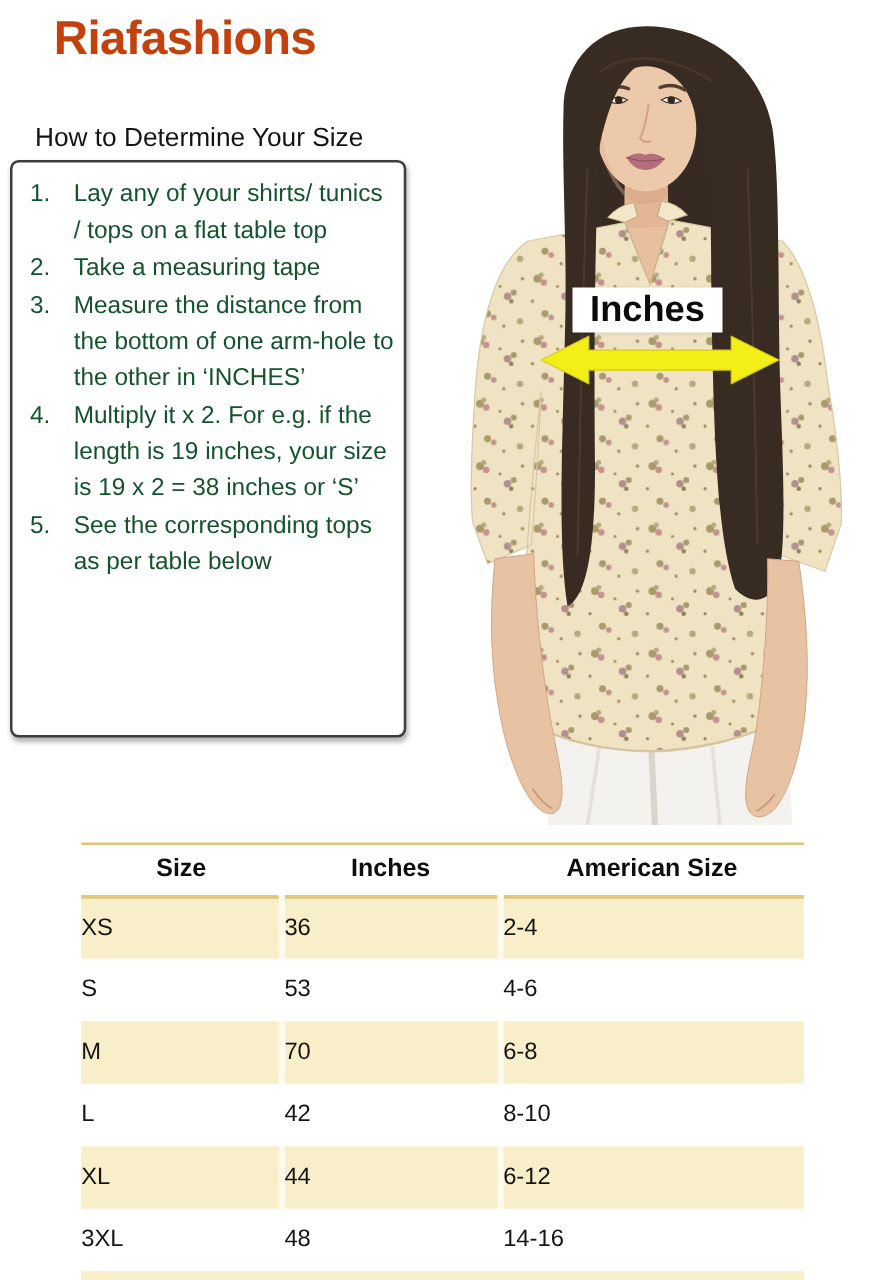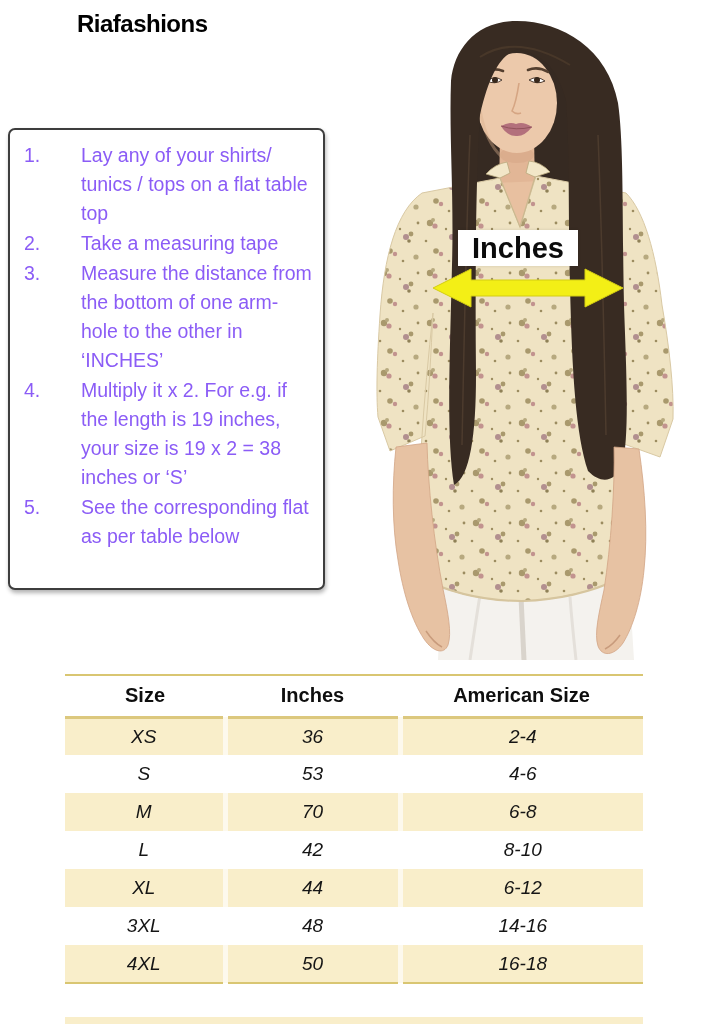--- a/index.html
+++ b/index.html
@@ -7,40 +7,40 @@
   .screen {
     position:relative; width:709px; height:1024px; background:#ffffff;
     font-family:"Liberation Sans", sans-serif; color:#111; overflow:hidden;
   }
 
   
   .page-title {
     position:absolute; left:43px; top:10px;
     display:flex; align-items:baseline; gap:22px; white-space:nowrap;
   }
-  .page-title .brand  { font-size:24px; font-weight:800; letter-spacing:-0.5px; color:#000000;margin-left:34px; }
+  .page-title .brand  { font-size:38px; font-weight:800; letter-spacing:-0.5px; color:#c2410c; }
   .page-title .chart  { font-size:34px; font-weight:800; letter-spacing:-0.5px; color:#0d0d0d; }
 
   
   .howto-heading {
     position:absolute; left:28px; top:99px;
     font-size:21px; font-weight:400; color:#141414;
   }
 
   
   .instructions-box {
     position:absolute; left:8px; top:128px; width:317px; height:462px;
     border:2px solid #3d3d3d; border-radius:7px; background:#fff;
     box-shadow:1px 3px 4px rgba(0,0,0,0.30);
     padding:11px 8px 8px 0;
   }
   .instructions-box ol { list-style:none; counter-reset:step; }
   .instructions-box li {
     position:relative; counter-increment:step;
-    padding-left:71px; font-size:19.5px; line-height:29px; color:#8b5cf6;
+    padding-left:49px; font-size:19.5px; line-height:29px; color:#14532d;
     margin-bottom:1px;
   }
   .instructions-box li::before {
     content:counter(step) "."; position:absolute; left:14px; top:0;
   }
 
   
   .model-figure { position:absolute; left:330px; top:15px; width:379px; height:645px; }
   .model-figure svg.photo { position:absolute; left:0; top:0; }
   .inches-label {
@@ -58,47 +58,48 @@
     border-top:2px solid #d9c672; border-bottom:2px solid #d9c672;margin-top:18px;
   }
   .size-table col.c1 { width:160px; }
   .size-table col.c2 { width:175px; }
   .size-table col.c3 { width:243px; }
   .size-table th {
     height:42px; font-size:20px; font-weight:800; text-align:center;
     color:#0e0e0e; border-bottom:3px solid #dcc87e; background:#fff;
   }
   .size-table td {
-    height:38px; font-size:19px; text-align:center; color:#151515;font-style:italic;
+    height:50px; font-size:19px; color:#151515;
   }
   .size-table tbody tr:nth-child(odd) td { background:#f9eeca; }
   .size-table tbody td + td { border-left:5px solid rgba(255,255,255,0.65); }
 
   .bottom-strip {
     position:absolute; left:65px; top:1017px; width:578px; height:7px;
     background:#f9eeca;
   }
 </style>
 </head>
 <body>
 
 <div class="screen">
 
   <div class="page-title">
     <span class="brand">Riafashions</span>
   </div>
 
+  <div class="howto-heading">How to Determine Your Size</div>
 
   <div class="instructions-box">
     <ol>
       <li>Lay any of your shirts/ tunics / tops on a flat table top</li>
       <li>Take a measuring tape</li>
       <li>Measure the distance from the bottom of one arm-hole to the other in ‘INCHES’</li>
       <li>Multiply it x 2. For e.g. if the length is 19 inches, your size is 19 x 2 = 38 inches or ‘S’</li>
-      <li>See the corresponding flat as per table below</li>
+      <li>See the corresponding tops as per table below</li>
     </ol>
   </div>
 
   <div class="model-figure">
     <svg class="photo" width="379" height="645" viewBox="0 0 379 645" xmlns="http://www.w3.org/2000/svg">
       <defs>
         <pattern id="flor" width="46" height="50" patternUnits="userSpaceOnUse">
           <rect width="46" height="50" fill="#efe3c3"></rect>
           <circle cx="8" cy="8" r="3.2" fill="#a9996d"></circle>
           <circle cx="13" cy="11" r="2.6" fill="#c2938f"></circle>

